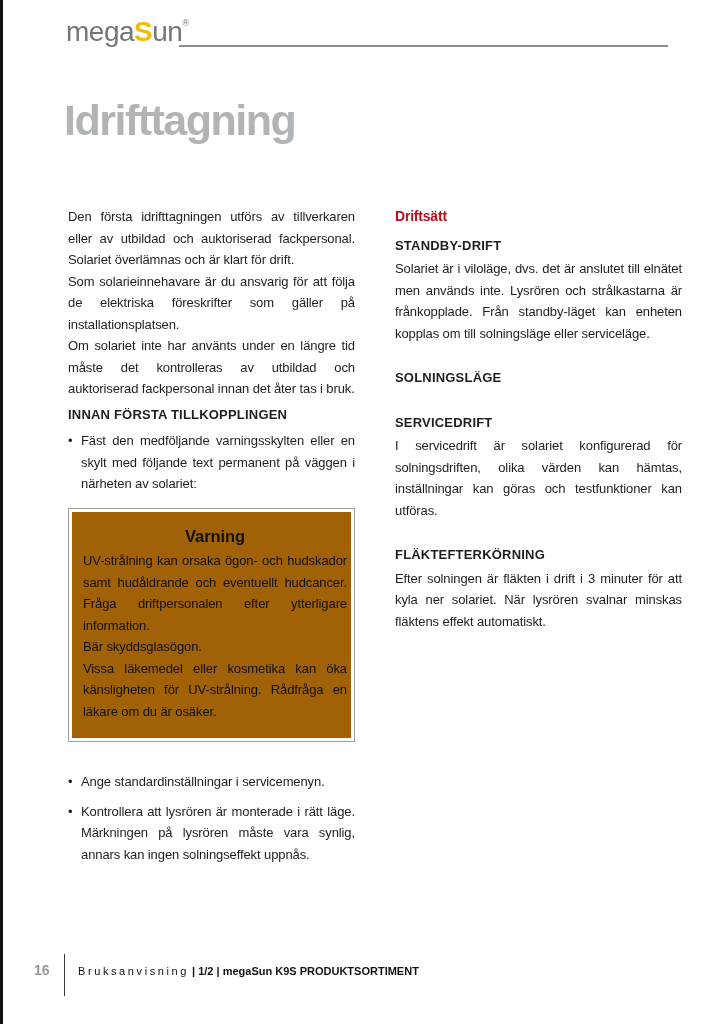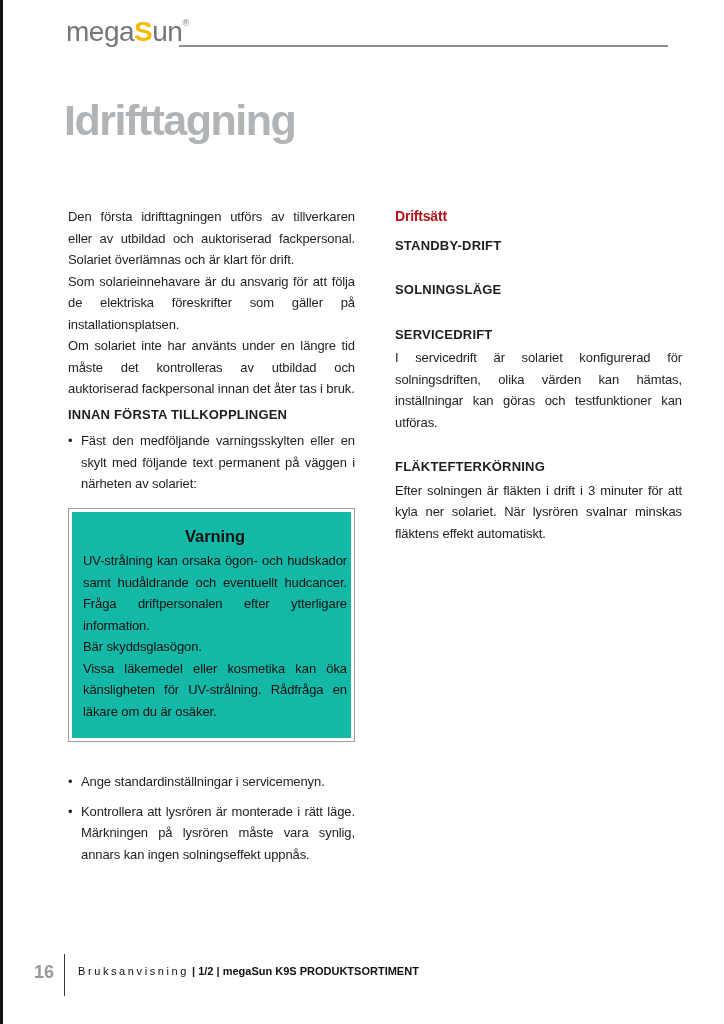--- a/index.html
+++ b/index.html
@@ -19,31 +19,31 @@
   
   .content{position:absolute;left:68px;top:206px;width:614px;display:flex;gap:40px;}
   .col{width:291px;font-size:13px;line-height:21.5px;text-align:justify;letter-spacing:-0.1px;}
   .col p{margin:0;}
   .subhead{font-weight:700;margin:4px 0 5px 0;text-align:left;letter-spacing:0.2px;}
   .bullets{margin:0;padding:0;list-style:none;}
   .bullets li{position:relative;padding-left:13px;margin:0 0 8px 0;}
   .bullets li::before{content:"•";position:absolute;left:0;top:0;}
   
   .warning-box{margin-top:13px;border:1px solid #9b9fa2;background:#fff;padding:3px;}
-  .warning-inner{background:#14b8a6;padding:6px 4px 16px 11px;}
+  .warning-inner{background:#a16207;padding:6px 4px 16px 11px;}
   .warning-title{text-align:center;font-size:16.5px;font-weight:700;margin:8px 0 3px 0;color:#111;}
   .warning-inner p{margin:0;color:#111;}
   .after-box{margin-top:29px;}
   
   .drift-head{font-size:14px;font-weight:700;margin:0 0 7px 0;text-align:left;letter-spacing:-0.2px;}
   .section-title{font-weight:700;margin:0 0 2px 0;text-align:left;letter-spacing:0.2px;}
   .r-section{margin-bottom:23px;}
   
   .footer{position:absolute;left:0;top:952px;width:724px;height:46px;}
-  .footer .pagenum{position:absolute;left:34px;top:10px;font-size:18px;font-weight:700;color:#97999b;}
+  .footer .pagenum{position:absolute;left:34px;top:10px;font-size:14px;font-weight:700;color:#97999b;}
   .footer .divider{position:absolute;left:64px;top:2px;height:42px;border-left:1.5px solid #3a3a3a;}
   .footer .ftext{position:absolute;left:78px;top:13px;font-size:11px;color:#111;white-space:nowrap;}
   .footer .spaced{letter-spacing:2.6px;font-weight:400;}
   .footer .fbold{font-weight:700;letter-spacing:0;}
 </style>
 </head>
 <body>
 
 <div class="edge-bar"></div>
 
@@ -78,20 +78,21 @@
       <li>Ange standardinställningar i servicemenyn.</li>
       <li>Kontrollera att lysrören är monterade i rätt läge. Märkningen på lysrören måste vara synlig, annars kan ingen solningseffekt uppnås.</li>
     </ul>
   </div>
 
   <div class="col">
     <div class="drift-head" style="color:#b5121b;">Driftsätt</div>
 
     <div class="r-section">
       <div class="section-title">STANDBY-DRIFT</div>
+      <p>Solariet är i viloläge, dvs. det är anslutet till elnätet men används inte. Lysrören och strålkastarna är frånkopplade. Från standby-läget kan enheten kopplas om till solningsläge eller serviceläge.</p>
     </div>
 
     <div class="r-section">
       <div class="section-title">SOLNINGSLÄGE</div>
     </div>
 
     <div class="r-section">
       <div class="section-title">SERVICEDRIFT</div>
       <p>I servicedrift är solariet konfigurerad för solningsdriften, olika värden kan hämtas, inställningar kan göras och testfunktioner kan utföras.</p>
     </div>

